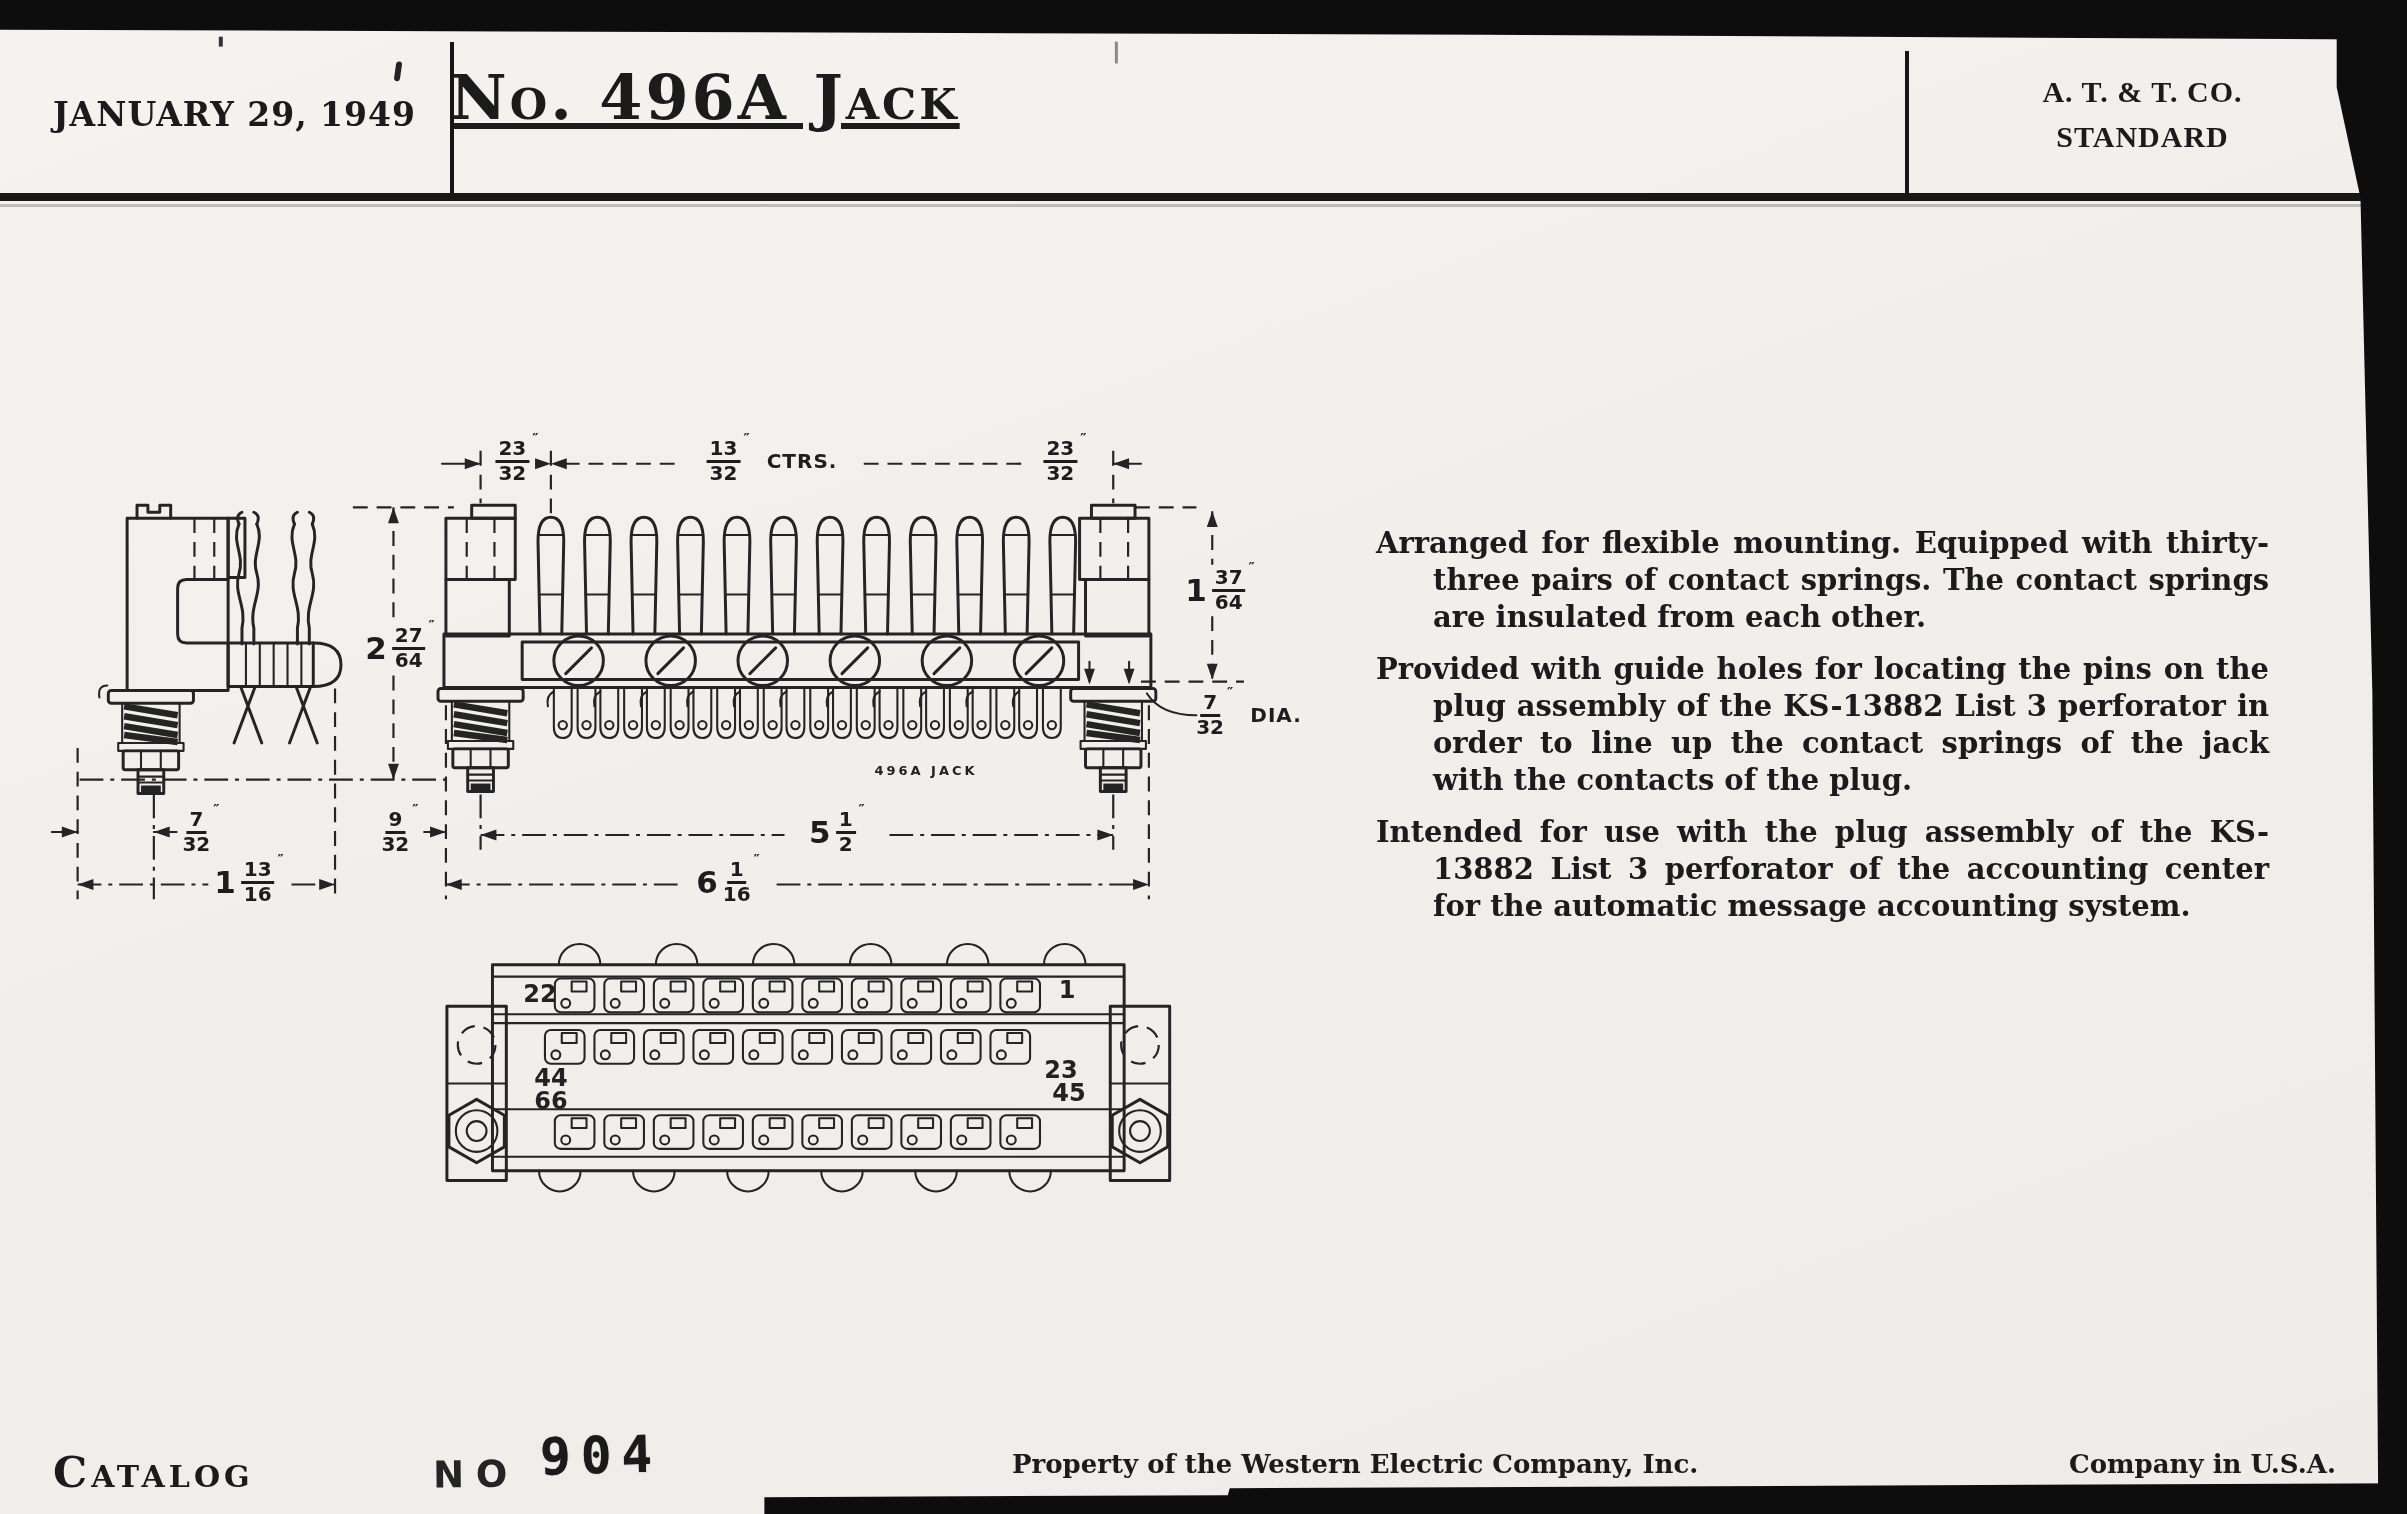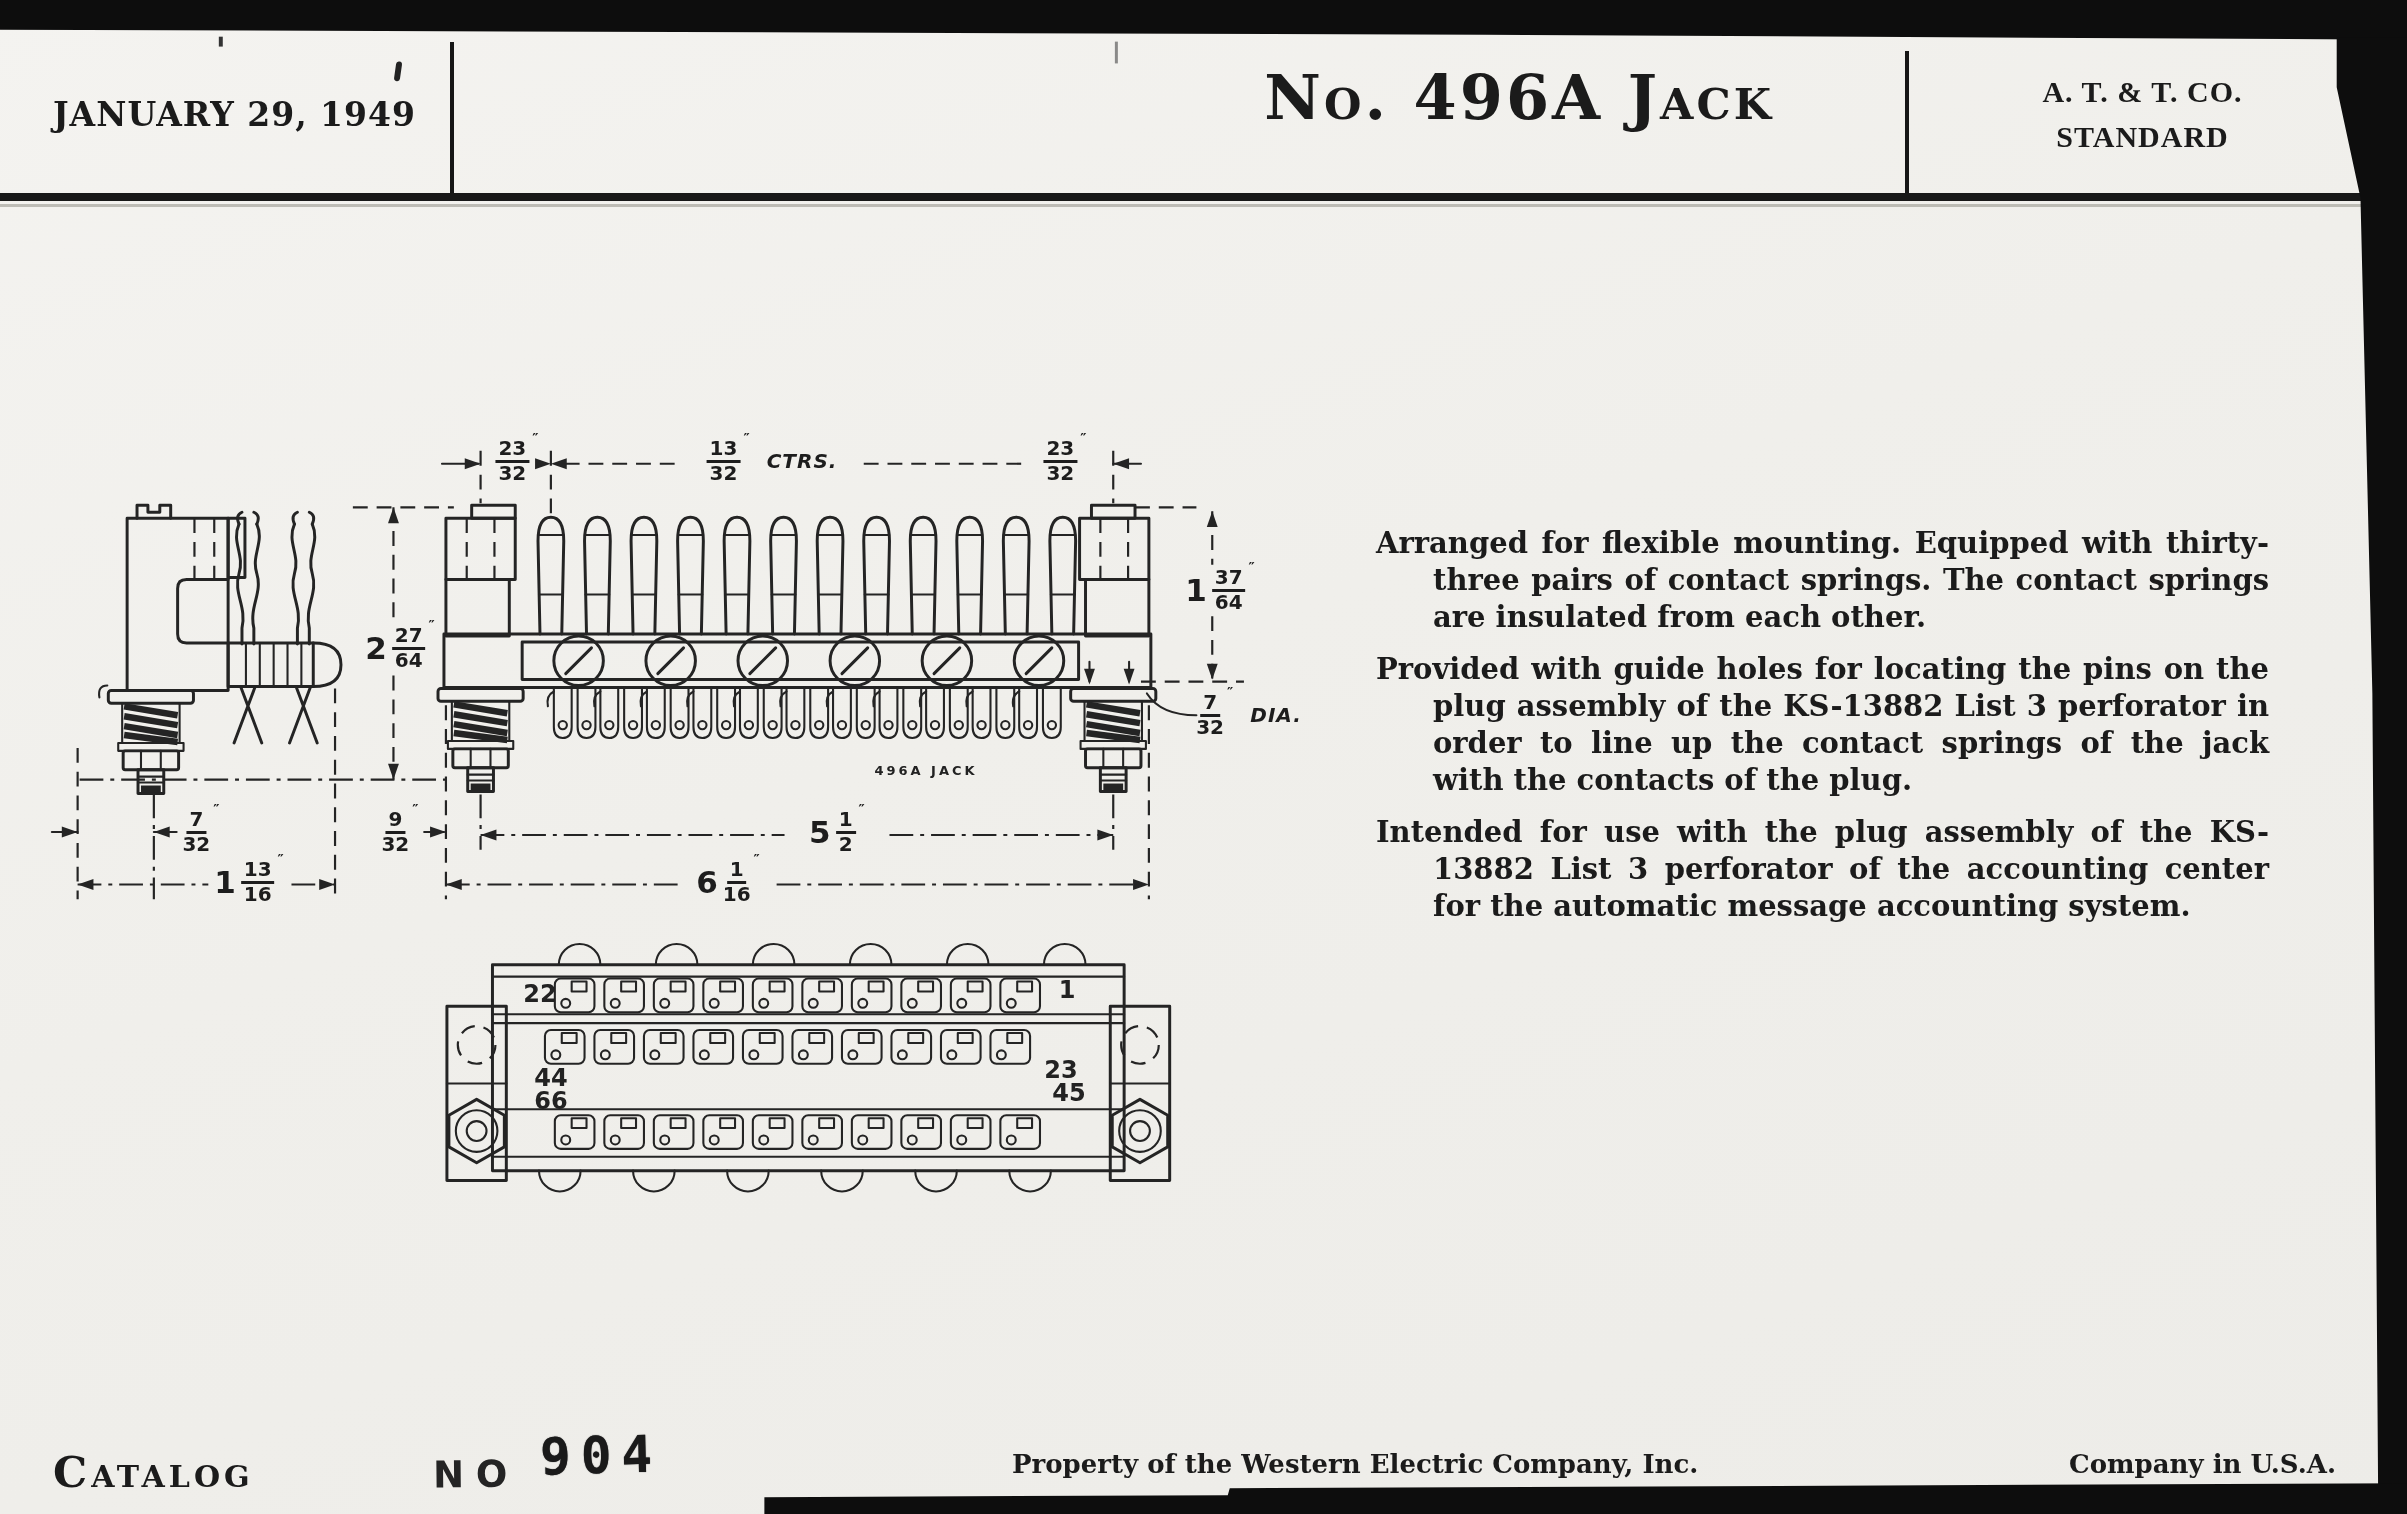--- a/index.html
+++ b/index.html
@@ -1,42 +1,42 @@
 <!DOCTYPE html>
 <html><head>
 <meta charset="utf-8">
 <style>
   html,body{margin:0;padding:0;background:#444;}
   .page{position:relative;width:2408px;height:1515px;background:#f1f0ec;
         background:linear-gradient(160deg,#f4f3f0 0%,#f0efeb 45%,#edecE8 100%);
         font-family:"DejaVu Serif",serif;color:#1b1b1b;overflow:hidden;}
   
   .date{position:absolute;left:53px;top:95px;font-size:33px;font-weight:700;letter-spacing:1px;white-space:nowrap;}
-  .title{position:absolute;left:450px;top:61px;width:1324px;text-align:right;font-size:62px;
-         font-weight:700;font-variant:small-caps;letter-spacing:3px;white-space:nowrap;}
+  .title{position:absolute;left:450px;top:61px;width:1324px;text-align:left;font-size:62px;
+         font-weight:700;font-variant:small-caps;letter-spacing:3px;white-space:nowrap;text-decoration:underline;}
   .org{position:absolute;left:1905px;top:69px;width:475px;text-align:center;font-size:30px;
        font-weight:700;line-height:45px;letter-spacing:1px;font-family:Liberation Serif, serif;}
   .vrule{position:absolute;width:4px;background:#161616;}
   .v1{left:450px;top:42px;height:152px;}
   .v2{left:1905px;top:51px;height:143px;}
   .hrule{position:absolute;left:0;top:193px;width:2408px;height:8px;background:#181818;}
   .hrule2{position:absolute;left:0;top:204px;width:2408px;height:3px;background:#9a9890;opacity:.6;}
   
   .desc{position:absolute;left:1376px;top:525px;width:893px;font-size:29px;line-height:37px;
         font-weight:700;text-align:justify;}
   .desc p{margin:0 0 15px 0;text-indent:-57px;padding-left:57px;}
   
   .dim{position:absolute;display:flex;align-items:center;gap:5px;transform:translate(-50%,-50%);
        font-family:"DejaVu Sans",sans-serif;font-weight:700;color:#1d1d1d;white-space:nowrap;}
   .dim .whole{font-size:31px;}
   .dim .whole:empty{display:none;}
   .dim .fr{display:flex;flex-direction:column;align-items:center;line-height:1.05;font-size:20px;}
   .dim .num{border-bottom:3px solid #1d1d1d;padding:0 3px 1px 3px;}
   .dim .mk{font-size:14px;align-self:flex-start;margin:-8px 0 0 -2px;}
-  .dim .sfx{font-size:20px;letter-spacing:1px;margin-left:12px;font-style:italic;}
+  .dim .sfx{font-size:20px;letter-spacing:1px;margin-left:12px;}
   .dim .sfx:empty{display:none;}
   
   .draw-label{position:absolute;transform:translate(-50%,-50%);font-family:"DejaVu Sans",sans-serif;
               font-weight:700;color:#222;}
   .jack-label{font-size:13px;letter-spacing:3px;}
   .tnum{font-size:24px;text-align:center;}
   
   .catalog{position:absolute;left:53px;top:1447px;font-size:43px;font-weight:700;
            font-variant:small-caps;letter-spacing:4px;}
   .no-stamp{position:absolute;left:433px;top:1453px;font-family:"DejaVu Sans",sans-serif;

